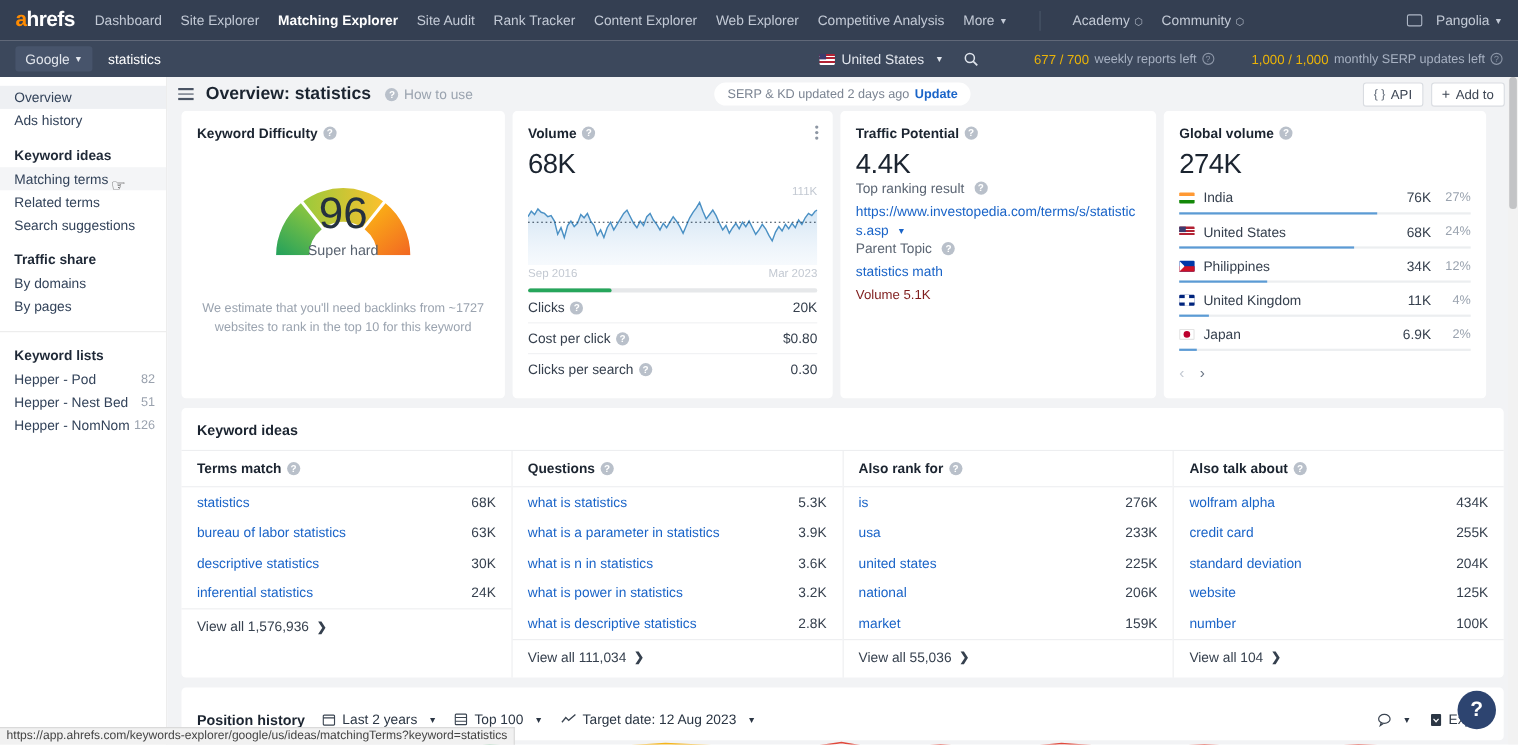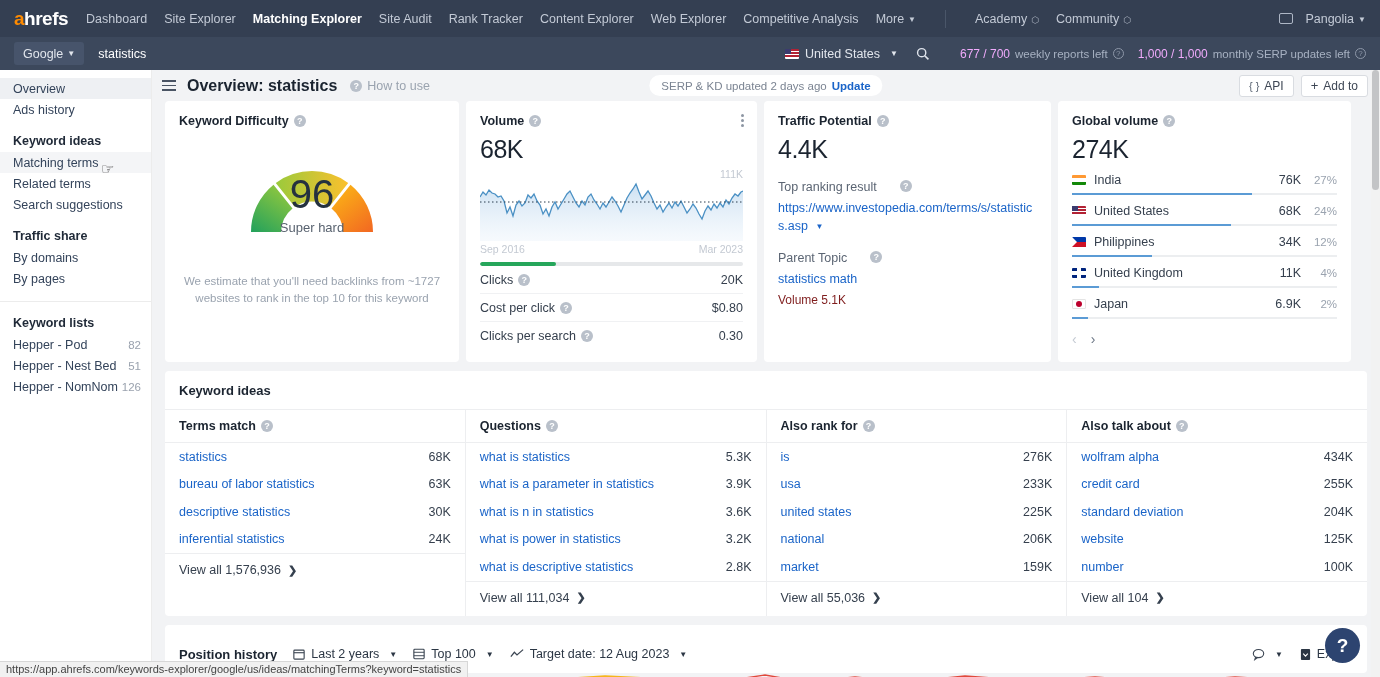--- a/index.html
+++ b/index.html
@@ -39,21 +39,21 @@
   }
   .kwinput {
     flex:0 0 500px; margin-left:14px; background:transparent; border:none;
     color:#ffffff; font-size:12.5px; font-family:inherit; outline:none; height:23px;
   }
   .country-sel { display:flex; align-items:center; gap:6px; cursor:pointer; color:#e2e6ed; margin-left:auto; }
   .flag-us { width:14px; height:10px; background:linear-gradient(#b22234 0 18%, #fff 18% 30%, #b22234 30% 48%, #fff 48% 62%, #b22234 62% 80%, #fff 80% 100%); position:relative; border-radius:1px; }
   .flag-us:after { content:""; position:absolute; left:0; top:0; width:6px; height:5px; background:#3c3b6e; }
   .srch-btn { width:30px; height:23px; display:flex; align-items:center; justify-content:center; margin-left:10px; cursor:pointer; }
   .quota { display:flex; align-items:center; gap:5px; margin-left:22px; font-size:11.5px; color:#a7b1c2; white-space:nowrap; }
-  .quota b { color:#f0abfc; font-weight:normal; font-size:12px; }
+  .quota b { color:#eab308; font-weight:normal; font-size:12px;margin-left:20px; }
   .qm { display:inline-flex; width:11px; height:11px; border-radius:50%; border:1px solid #8d97a8; color:#8d97a8; font-size:8px; align-items:center; justify-content:center; line-height:1; }
 
   
   .body { display:flex; height:607px; }
 
   
   .sidebar { width:152px; background:#fff; padding:8px 0 0 0; border-right:1px solid #ececec; flex:0 0 152px; font-size:12.5px; position:relative; }
   .side-item { height:21px; display:flex; align-items:center; padding:0 10px 0 13px; color:#33435a; cursor:pointer; justify-content:space-between; }
   .side-item.sel { background:#eef0f3; }
   .side-item.hover { background:#f4f5f7; }
@@ -94,21 +94,21 @@
   .spark { height:60px; position:relative; margin-top:1px; }
   .spark svg { display:block; }
   .spark-dates { display:flex; justify-content:space-between; font-size:10.5px; color:#c3c9d2; margin-top:2px; }
   .volbar { height:4px; background:#e6e8ea; border-radius:2px; margin-top:7px; position:relative; overflow:hidden; }
   .volbar i { position:absolute; left:0; top:0; bottom:0; background:#26a65b; border-radius:2px; }
   .volrow { display:flex; justify-content:space-between; align-items:center; height:28px; border-bottom:1px solid #f0f1f3; font-size:12.5px; color:#36404e; }
   .volrow:last-child { border-bottom:none; }
   .volrow .lbl { display:flex; align-items:center; gap:5px; }
 
   .card-tp { width:287px; }
-  .sublbl { font-size:12.5px; color:#5b6573; display:flex; align-items:flex-start; gap:23px; margin-top:16px; }
+  .sublbl { font-size:12.5px; color:#5b6573; display:flex; align-items:center; gap:9px; }
   .bluelink { color:#1a64c8; font-size:12.5px; line-height:1.45; cursor:pointer; word-break:break-all; display:block; margin-top:5px; }
   .volsm { font-size:12px; color:#7f1d1d; margin-top:5px; }
 
   .card-gv { width:293px; }
   .gvrow { margin-top:9px; position:relative; }
   .gvline { display:flex; align-items:center; font-size:12.5px; color:#36404e; gap:8px; }
   .gvname { flex:1; }
   .gvval { color:#36404e; }
   .gvpct { color:#9aa3af; width:28px; text-align:right; font-size:11.5px; }
   .gvbarbg { height:2px; background:#eceef0; margin-top:6px; position:relative; }

